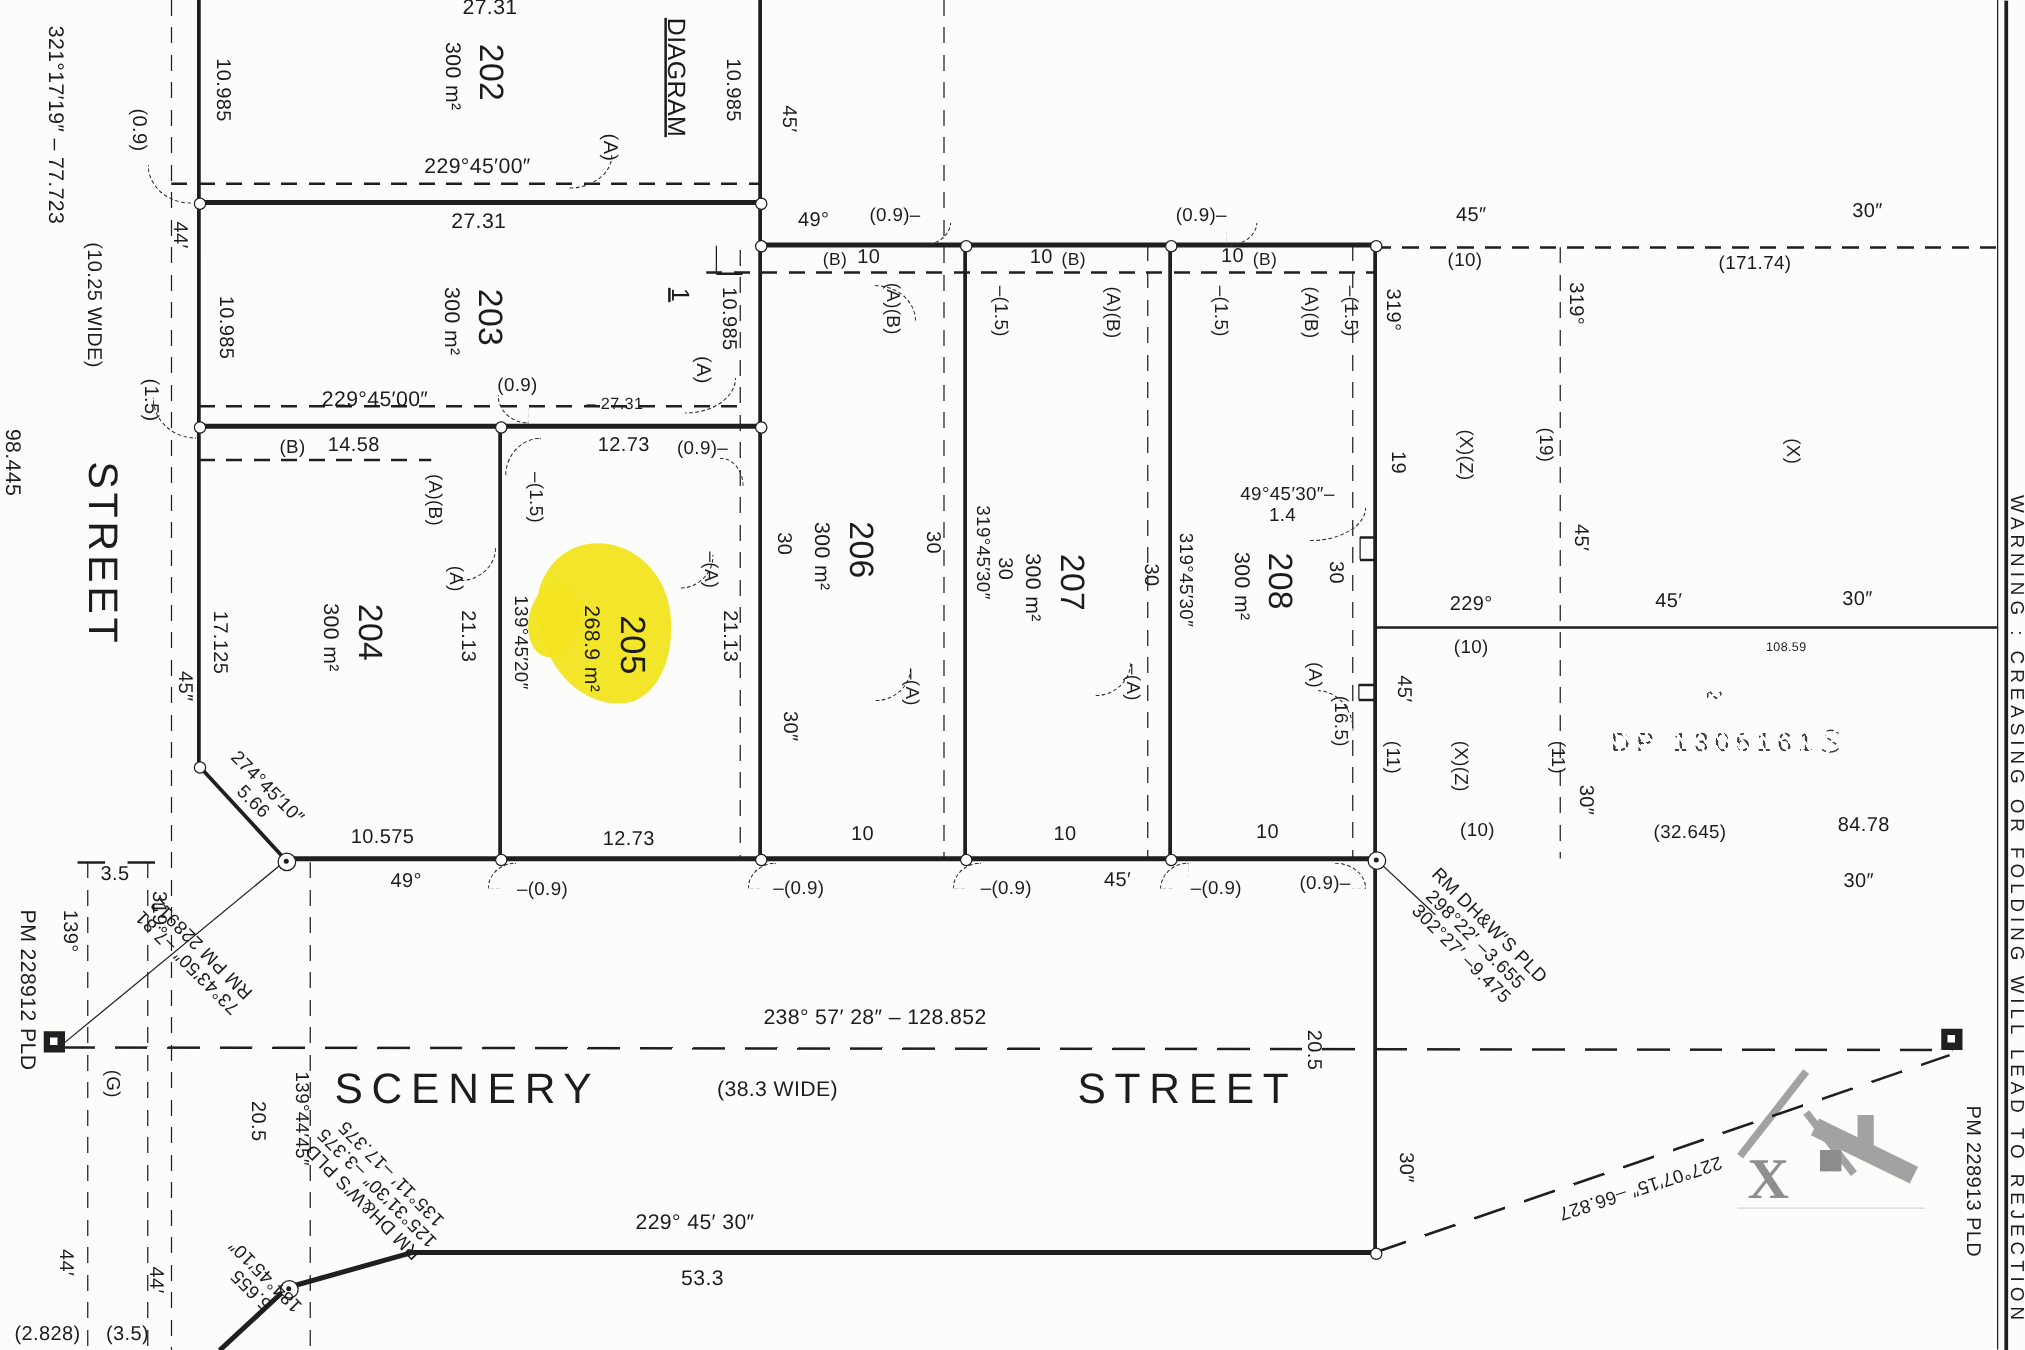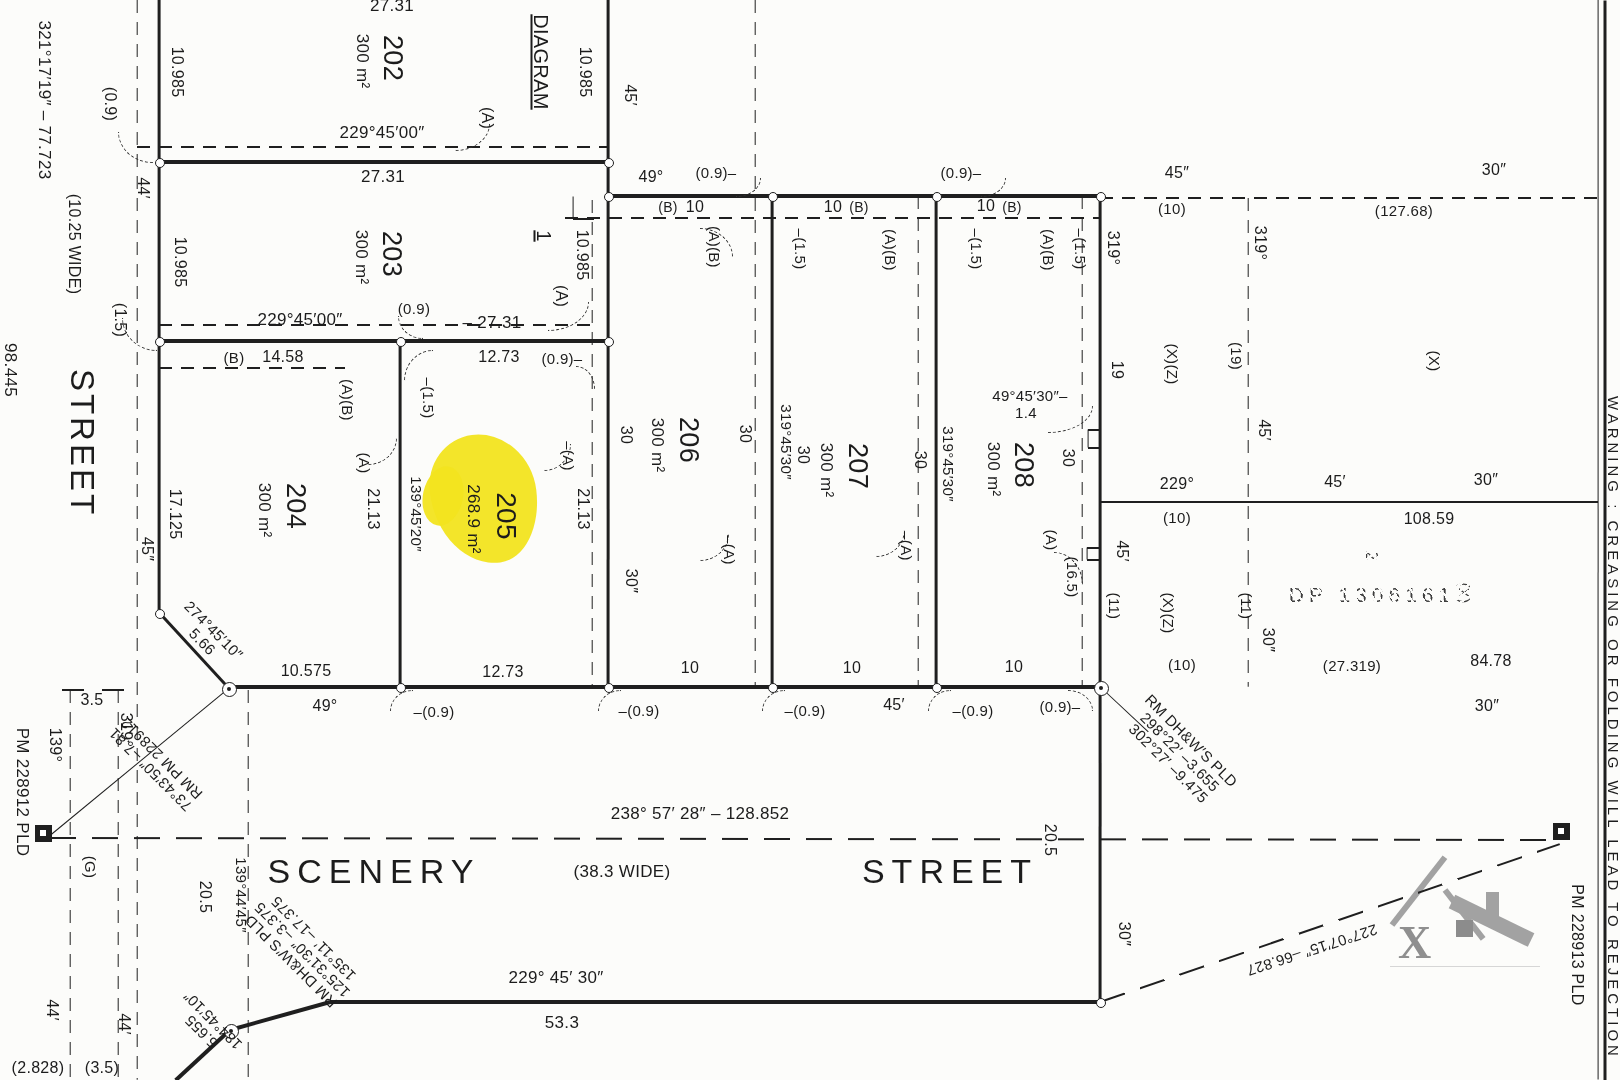--- a/index.html
+++ b/index.html
@@ -201,21 +201,21 @@
       </div>
       <div class="lbl" style="left: 582px; top: 255px; font-size: 16px; letter-spacing: 0.3px; transform: translate(-50%, -50%) rotate(90deg);">
         <div>10.985</div>
       </div>
       <div class="lbl" style="left: 561px; top: 296px; font-size: 16px; letter-spacing: 0.3px; transform: translate(-50%, -50%) rotate(90deg);">
         <div>(A)</div>
       </div>
       <div class="lbl" style="left: 300px; top: 320px; font-size: 17px; letter-spacing: 0.3px; transform: translate(-50%, -50%) rotate(0deg);">
         <div>229°45′00″</div>
       </div>
-      <div class="lbl" style="left: 492px; top: 323px; font-size: 17px; letter-spacing: 0.3px; transform: translate(-50%, -50%) rotate(0deg);">
+      <div class="lbl" style="left: 492px; top: 323px; font-size: 13px; letter-spacing: 0.3px; transform: translate(-50%, -50%) rotate(0deg);">
         <div>–  27.31</div>
       </div>
       <div class="lbl" style="left: 414px; top: 309px; font-size: 15px; letter-spacing: 0.3px; transform: translate(-50%, -50%) rotate(0deg);">
         <div>(0.9)</div>
       </div>
       <div class="lbl" style="left: 234px; top: 358px; font-size: 15px; letter-spacing: 0.3px; transform: translate(-50%, -50%) rotate(0deg);">
         <div>(B)</div>
       </div>
       <div class="lbl" style="left: 283px; top: 357px; font-size: 16px; letter-spacing: 0.3px; transform: translate(-50%, -50%) rotate(0deg);">
         <div>14.58</div>
@@ -298,21 +298,21 @@
       <div class="lbl" style="left: 1177px; top: 173px; font-size: 16px; letter-spacing: 0.3px; transform: translate(-50%, -50%) rotate(0deg);">
         <div>45″</div>
       </div>
       <div class="lbl" style="left: 1494px; top: 170px; font-size: 16px; letter-spacing: 0.3px; transform: translate(-50%, -50%) rotate(0deg);">
         <div>30″</div>
       </div>
       <div class="lbl" style="left: 1172px; top: 209px; font-size: 15px; letter-spacing: 0.3px; transform: translate(-50%, -50%) rotate(0deg);">
         <div>(10)</div>
       </div>
       <div class="lbl" style="left: 1404px; top: 211px; font-size: 15px; letter-spacing: 0.3px; transform: translate(-50%, -50%) rotate(0deg);">
-        <div>(127.68)</div>
+        <div>(171.74)</div>
       </div>
       <div class="lbl" style="left: 714px; top: 247px; font-size: 15px; letter-spacing: 0.3px; transform: translate(-50%, -50%) rotate(90deg);">
         <div>(A)(B)</div>
       </div>
       <div class="lbl" style="left: 800px; top: 249px; font-size: 15px; letter-spacing: 0.3px; transform: translate(-50%, -50%) rotate(90deg);">
         <div>–(1.5)</div>
       </div>
       <div class="lbl" style="left: 890px; top: 250px; font-size: 15px; letter-spacing: 0.3px; transform: translate(-50%, -50%) rotate(90deg);">
         <div>(A)(B)</div>
       </div>
@@ -411,21 +411,21 @@
       </div>
       <div class="lbl" style="left: 1335px; top: 482px; font-size: 16px; letter-spacing: 0.3px; transform: translate(-50%, -50%) rotate(0deg);">
         <div>45′</div>
       </div>
       <div class="lbl" style="left: 1486px; top: 480px; font-size: 16px; letter-spacing: 0.3px; transform: translate(-50%, -50%) rotate(0deg);">
         <div>30″</div>
       </div>
       <div class="lbl" style="left: 1177px; top: 518px; font-size: 15px; letter-spacing: 0.3px; transform: translate(-50%, -50%) rotate(0deg);">
         <div>(10)</div>
       </div>
-      <div class="lbl" style="left: 1429px; top: 519px; font-size: 16px; letter-spacing: 0.3px; transform: translate(-50%, -50%) rotate(0deg);">
+      <div class="lbl" style="left: 1429px; top: 519px; font-size: 10px; letter-spacing: 0.3px; transform: translate(-50%, -50%) rotate(0deg);">
         <div>108.59</div>
       </div>
       <div class="lbl" style="left: 1122px; top: 551px; font-size: 16px; letter-spacing: 0.3px; transform: translate(-50%, -50%) rotate(90deg);">
         <div>45′</div>
       </div>
       <div class="lbl" style="left: 1114px; top: 606px; font-size: 15px; letter-spacing: 0.3px; transform: translate(-50%, -50%) rotate(90deg);">
         <div>(11)</div>
       </div>
       <div class="lbl" style="left: 1168px; top: 613px; font-size: 15px; letter-spacing: 0.3px; transform: translate(-50%, -50%) rotate(90deg);">
         <div>(X)(Z)</div>
@@ -442,21 +442,21 @@
       <div class="lbl dot" style="left: 1372px; top: 595px; font-size: 21px; letter-spacing: 5px; transform: translate(-50%, -50%) rotate(0deg);">
         <div>DP  1306161</div>
       </div>
       <div class="lbl dot" style="left: 1464px; top: 593px; font-size: 15px; letter-spacing: 0.3px; transform: translate(-50%, -50%) rotate(90deg);">
         <div>(X)</div>
       </div>
       <div class="lbl" style="left: 1182px; top: 665px; font-size: 15px; letter-spacing: 0.3px; transform: translate(-50%, -50%) rotate(0deg);">
         <div>(10)</div>
       </div>
       <div class="lbl" style="left: 1352px; top: 666px; font-size: 15px; letter-spacing: 0.3px; transform: translate(-50%, -50%) rotate(0deg);">
-        <div>(27.319)</div>
+        <div>(32.645)</div>
       </div>
       <div class="lbl" style="left: 1491px; top: 661px; font-size: 16px; letter-spacing: 0.3px; transform: translate(-50%, -50%) rotate(0deg);">
         <div>84.78</div>
       </div>
       <div class="lbl" style="left: 1487px; top: 706px; font-size: 16px; letter-spacing: 0.3px; transform: translate(-50%, -50%) rotate(0deg);">
         <div>30″</div>
       </div>
       <div class="lbl" style="left: 690px; top: 668px; font-size: 16px; letter-spacing: 0.3px; transform: translate(-50%, -50%) rotate(0deg);">
         <div>10</div>
       </div>

